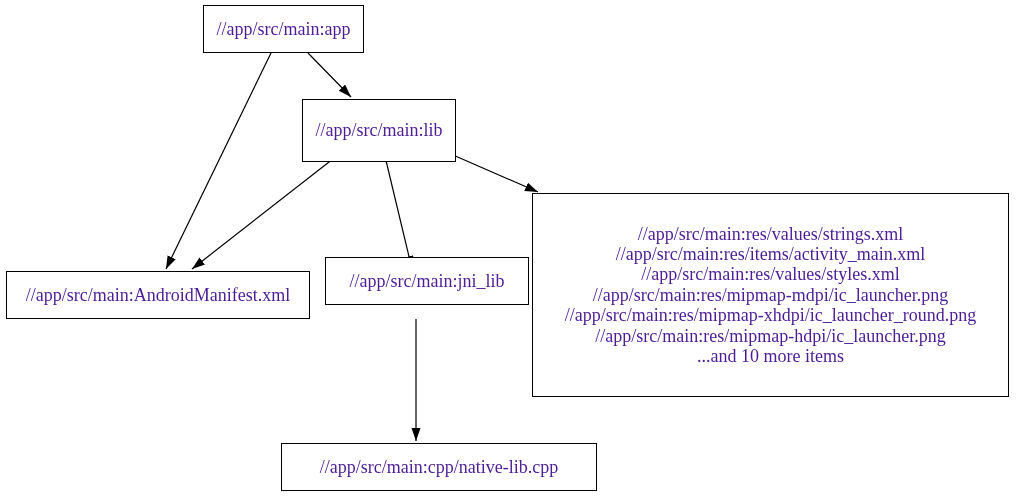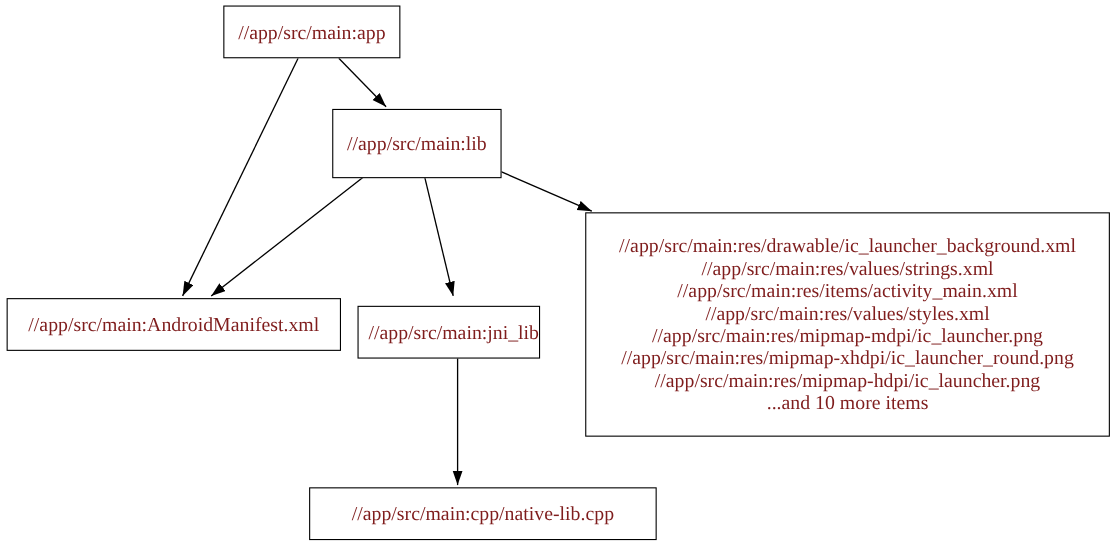--- a/index.html
+++ b/index.html
@@ -9,21 +9,21 @@
     height: 496px;
     background: #ffffff;
     overflow: hidden;
   }
   .canvas {
     position: relative;
     width: 1018px;
     height: 496px;
     background: #ffffff;
     font-family: "Liberation Serif", "DejaVu Serif", serif;
-    color: #7f1d1d;
+    color: #4c1d95;
   }
   .edges-layer {
     position: absolute;
     left: 0;
     top: 0;
     width: 1018px;
     height: 496px;
   }
   .node {
     position: absolute;
@@ -67,26 +67,25 @@
   </div>
 
   <div class="node" style="left:302px; top:99px; width:154px; height:63px;">
     <span>//app/src/main:lib</span>
   </div>
 
   <div class="node" style="left:6px; top:271px; width:304px; height:48px;">
     <span>//app/src/main:AndroidManifest.xml</span>
   </div>
 
-  <div class="node" style="left:325px; top:278px; width:166px; height:48px;align-items:flex-end;">
+  <div class="node" style="left:325px; top:257px; width:204px; height:48px;">
     <span>//app/src/main:jni_lib</span>
   </div>
 
   <div class="node" style="left:532px; top:193px; width:477px; height:204px;">
-    <div>//app/src/main:res/drawable/ic_launcher_background.xml</div>
     <div>//app/src/main:res/values/strings.xml</div>
     <div>//app/src/main:res/items/activity_main.xml</div>
     <div>//app/src/main:res/values/styles.xml</div>
     <div>//app/src/main:res/mipmap-mdpi/ic_launcher.png</div>
     <div>//app/src/main:res/mipmap-xhdpi/ic_launcher_round.png</div>
     <div>//app/src/main:res/mipmap-hdpi/ic_launcher.png</div>
     <div>...and 10 more items</div>
   </div>
 
   <div class="node" style="left:281px; top:443px; width:316px; height:48px;">

